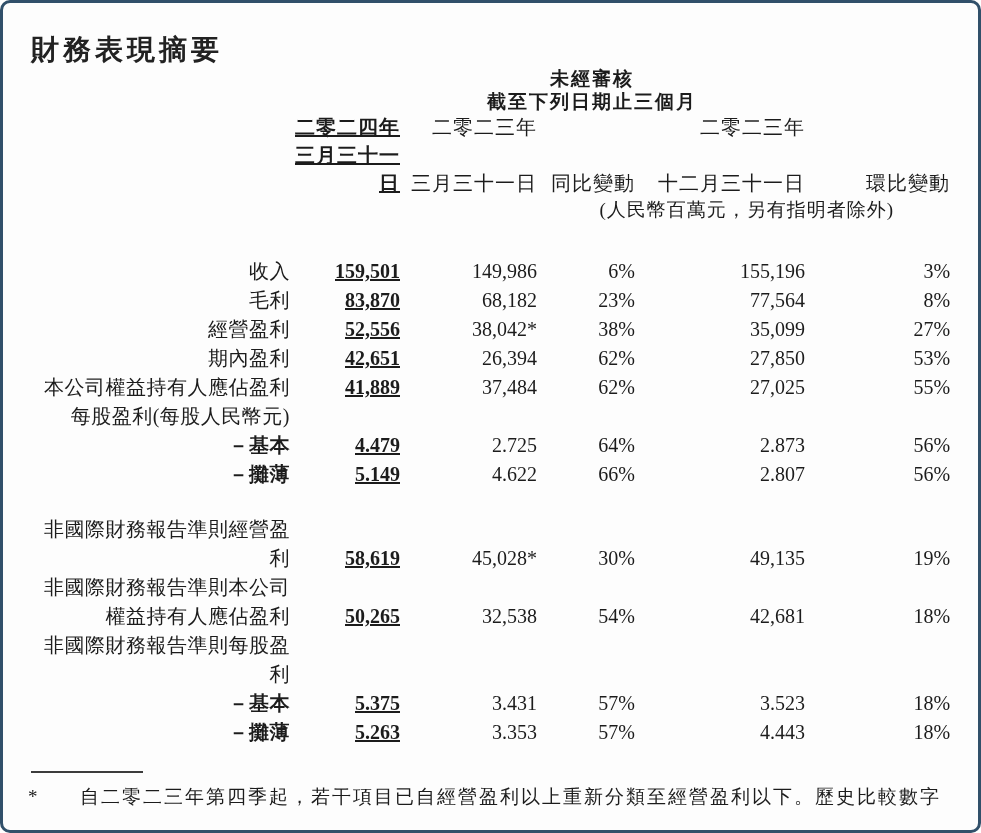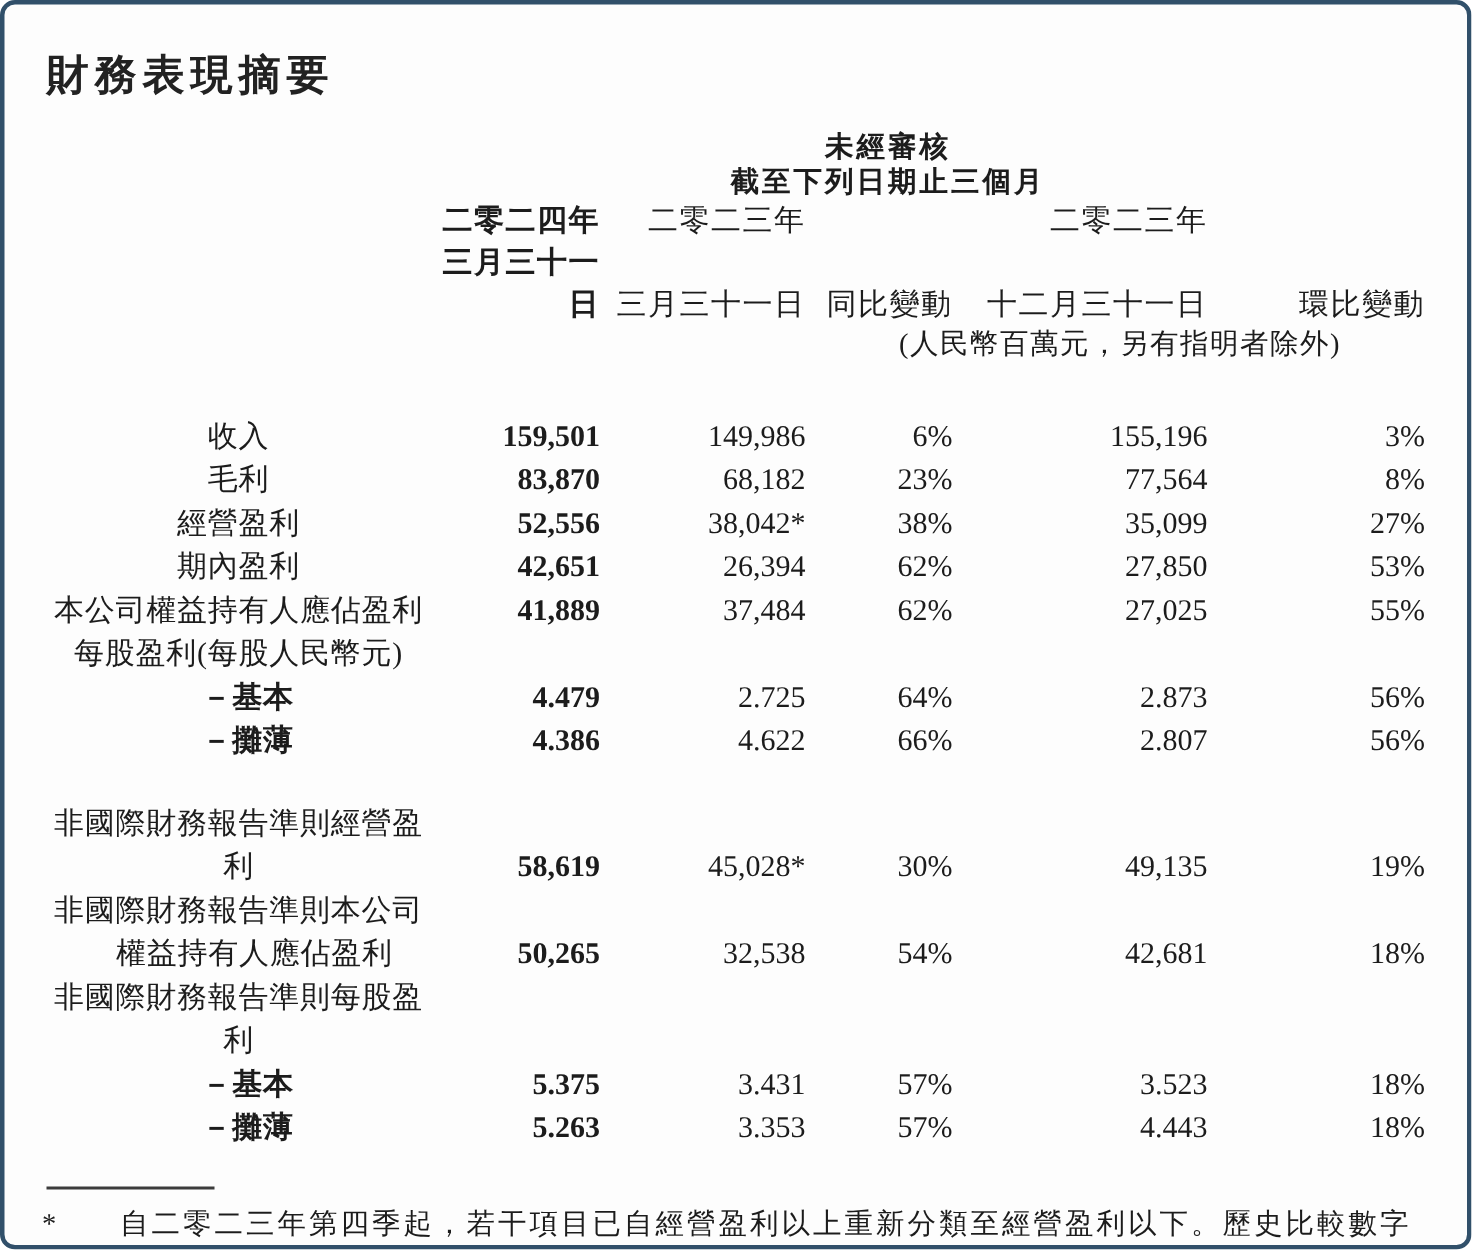--- a/index.html
+++ b/index.html
@@ -29,21 +29,20 @@
     font-size: 28px;
     line-height: 34px;
     font-weight: bold;
     letter-spacing: 4px;
     color: #222;
   }
   table.summary {
     border-collapse: collapse;
     table-layout: fixed;
     width: 922px;
-    margin-top: 20px;
   }
   table.summary td {
     padding: 0;
     vertical-align: bottom;
     font-size: 20px;
   }
   
   .audit-cell {
     text-align: center;
     padding-right: 56px !important;
@@ -57,25 +56,25 @@
     line-height: 26px;
     text-align: right;
     padding-right: 56px !important;
     letter-spacing: 1px;
     font-size: 19px;
   }
   
   tbody tr.first-gap td { padding-top: 34px; }
   tbody td { line-height: 29px; }
   tbody tr.sp td { height: 26px; line-height: 26px; }
-  .lab { text-align: center; letter-spacing: 0.5px; font-size: 19px; }
+  .lab { text-align: right; letter-spacing: 0.5px; font-size: 19px; }
   .ind1 { padding-left: 12px !important; font-weight: bold; }
   .ind2 { padding-left: 21px !important; }
   .num { text-align: right; }
-  .col1 { font-weight: bold; }
+  .col1 { font-weight: bold; text-decoration: underline; }
   
   .foot-rule {
     margin-top: 24px;
     margin-left: 3px;
     width: 112px;
     border-top: 2px solid #3c3c3c;
     height: 0;
   }
   .footnote {
     display: flex;
@@ -187,21 +186,21 @@
         <tr>
           <td class="lab ind1">－基本</td>
           <td class="num col1">4.479</td>
           <td class="num">2.725</td>
           <td class="num">64%</td>
           <td class="num">2.873</td>
           <td class="num">56%</td>
         </tr>
         <tr>
           <td class="lab ind1">－攤薄</td>
-          <td class="num col1">4.386</td>
+          <td class="num col1">5.149</td>
           <td class="num">4.622</td>
           <td class="num">66%</td>
           <td class="num">2.807</td>
           <td class="num">56%</td>
         </tr>
         <tr class="sp">
           <td colspan="6"></td>
         </tr>
         <tr>
           <td class="lab">非國際財務報告準則經營盈利</td>

